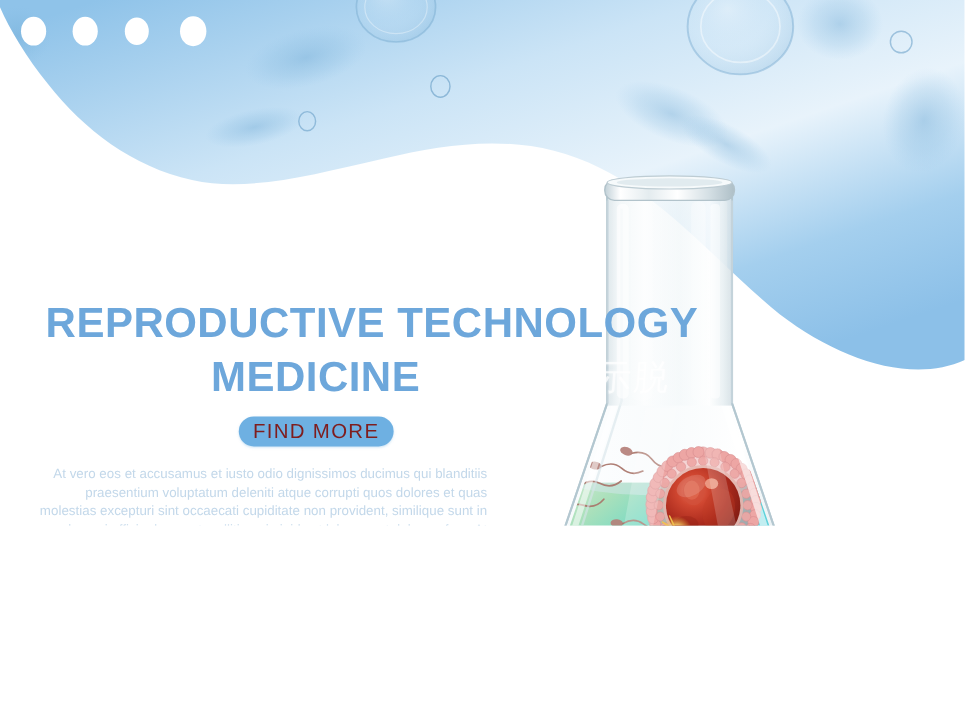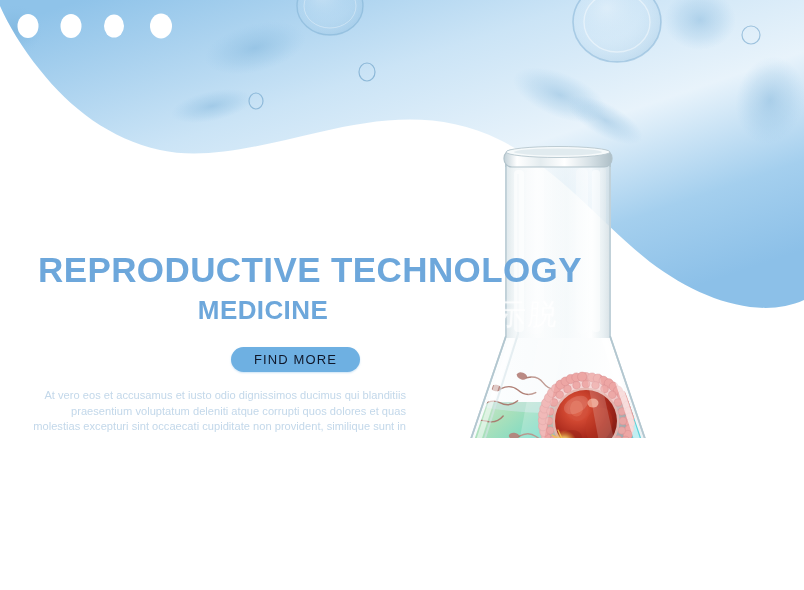--- a/index.html
+++ b/index.html
@@ -19,33 +19,32 @@
   #content { position:absolute; left:0; top:0; width:500px; height:590px; }
 
   #headline-1 {
     position:absolute; left:38px; top:252px; width:460px;
     font-size:35px; font-weight:bold; letter-spacing:0.4px;
     color:#6da7db; line-height:1.0; white-space:nowrap;
   }
   #headline-2 {
     position:absolute; left:38px; top:297px; width:450px;
     text-align:center;
-    font-size:26px; font-weight:bold; letter-spacing:0.4px;
+    font-size:35px; font-weight:bold; letter-spacing:0.4px;
     color:#6da7db; line-height:1.0; white-space:nowrap;
   }
 
   #find-more-button {
     position:absolute; left:199px; top:347px;
     width:129px; height:25px; border-radius:13px;
     background:#6eb0e2; border:none; cursor:pointer;
-    color:#0f172a; font-size:13px; font-weight:400;
+    color:#7f1d1d; font-size:17px; font-weight:400;
     letter-spacing:1.1px; font-family:"Liberation Sans", sans-serif;
     display:flex; align-items:center; justify-content:center;
     box-shadow:0 1px 2px rgba(110,176,226,0.35);
-    margin-left:32px;
   }
 
   #body-copy {
     position:absolute; left:31px; top:388px; width:375px;
     font-size:11.1px; line-height:15.6px;
     color:#c3d8ea; text-align:right;
     letter-spacing:0.02px;
   }
 
   

